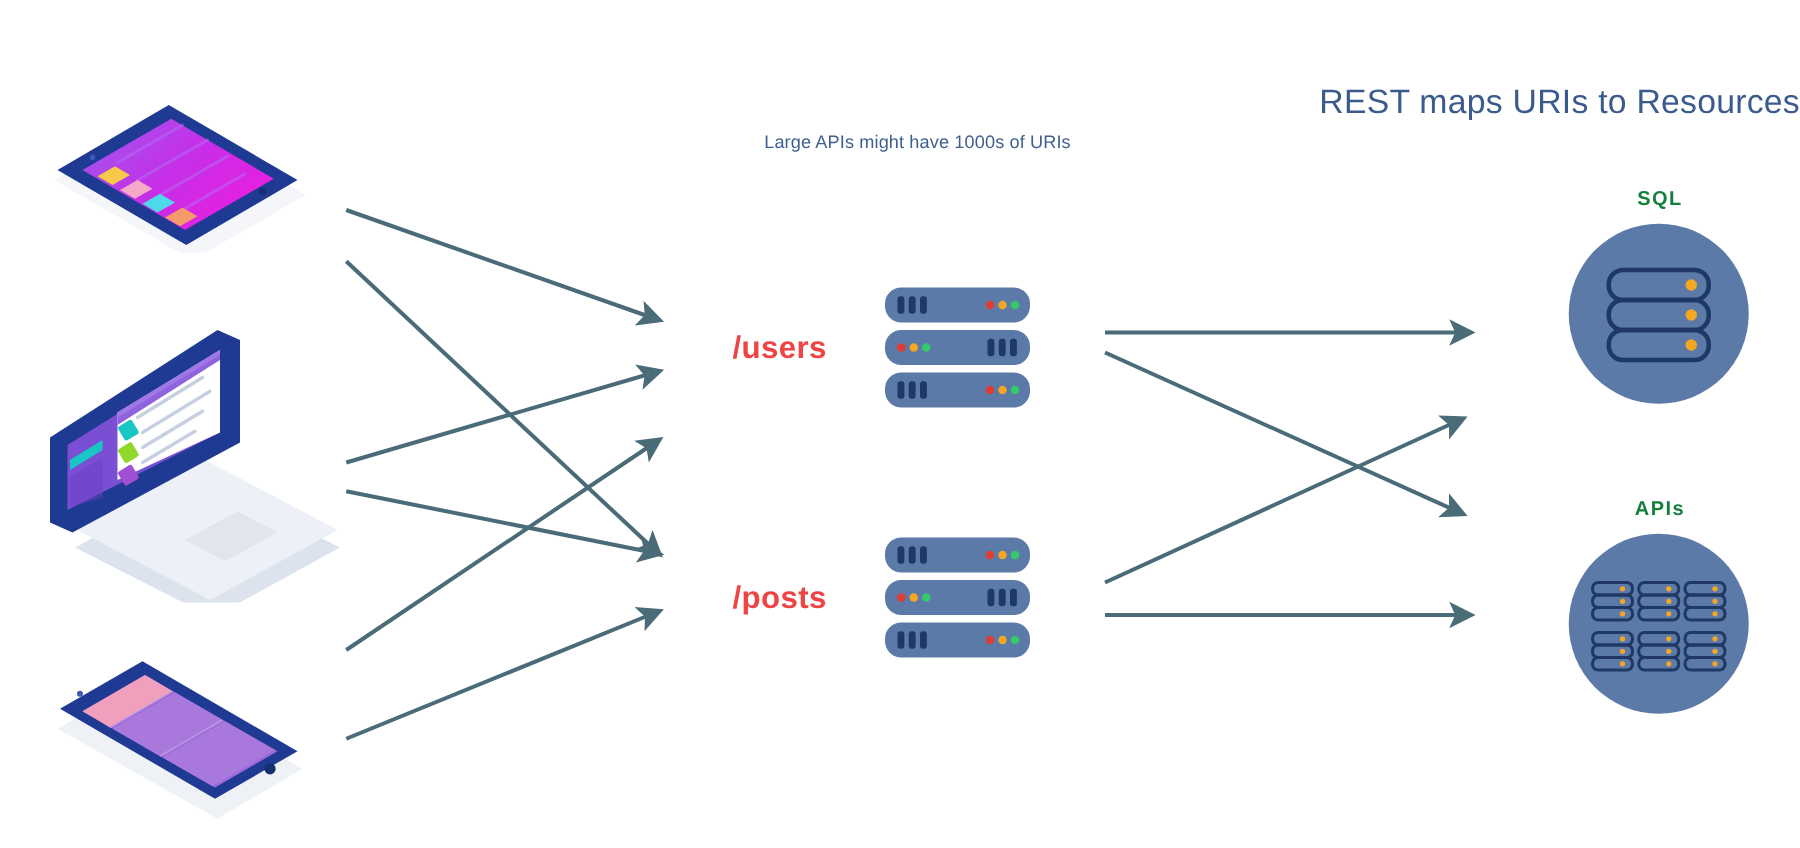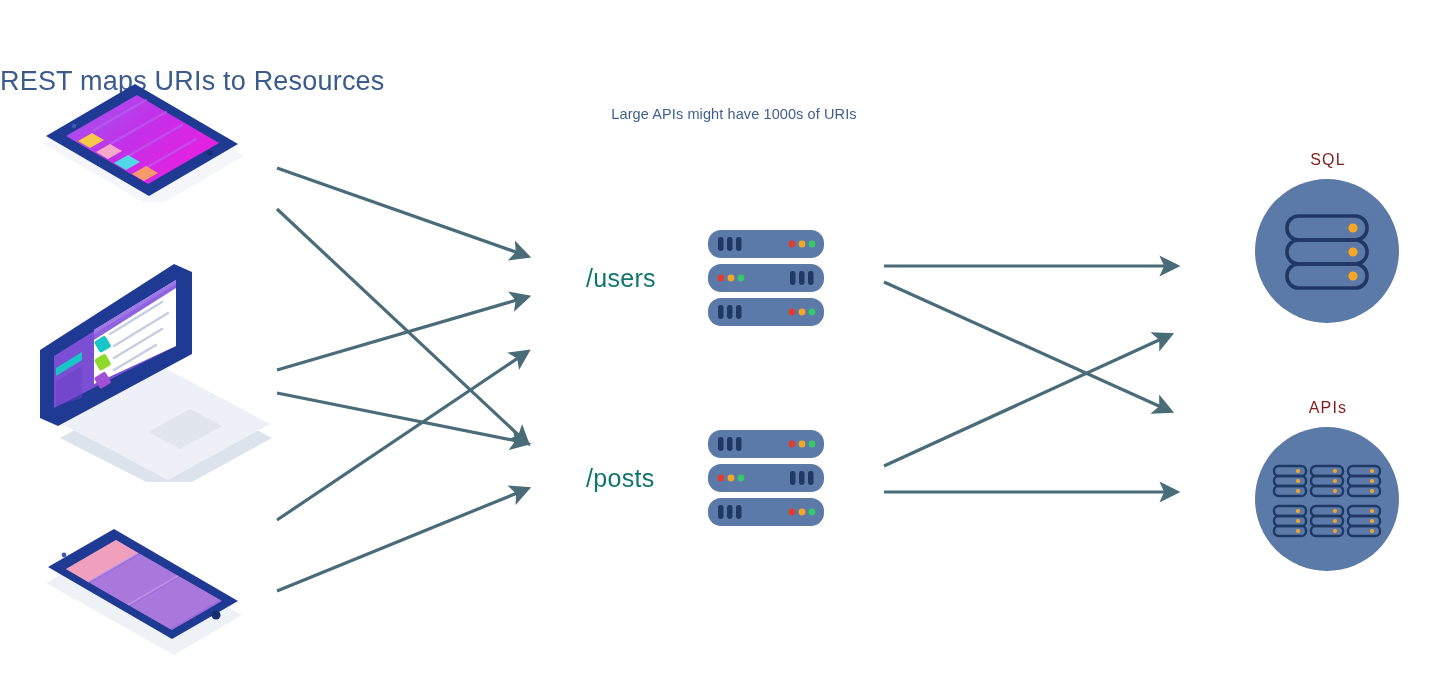--- a/index.html
+++ b/index.html
@@ -15,51 +15,52 @@
     width: 1440px;
     height: 678px;
     background: #ffffff;
     overflow: hidden;
   }
   .abs { position: absolute; }
 
   
   #title {
     left: 0; right: 0; top: 66px;
-    text-align: left;
+    text-align: right;
     font-size: 27px;
     color: #3b5b8c;
     letter-spacing: 0.2px;
     white-space: nowrap;
   }
   #subtitle {
     left: 0; right: 0; top: 106px;
     text-align: center;
     font-size: 14.5px;
     color: #3f5f8f;
     letter-spacing: 0.1px;
     white-space: nowrap;
     padding-left: 28px;
   }
 
   
   .endpoint-label {
     font-size: 25px;
-    color: #0f766e;
+    color: #ef4444;
     letter-spacing: 0.3px;
     white-space: nowrap;
+    font-weight: bold;
   }
   #label-users { left: 586px; top: 264px; }
   #label-posts { left: 586px; top: 464px; }
 
   
   .db-label {
     font-size: 16px;
-    font-weight: normal;
-    color: #7f1d1d;
+    font-weight: bold;
+    color: #15803d;
     letter-spacing: 1.2px;
     text-align: center;
     white-space: nowrap;
   }
   #label-sql   { left: 1248px; top: 151px; width: 160px; }
   #label-nosql { left: 1248px; top: 399px; width: 160px; }
 
   
   .layer { left: 0; top: 0; width: 1440px; height: 678px; }
 

